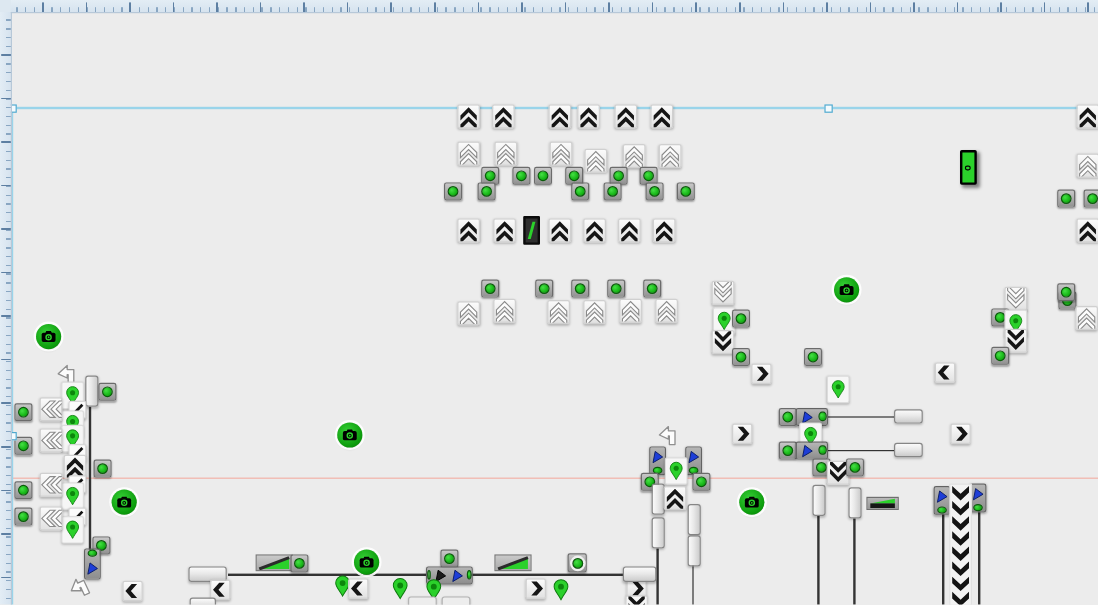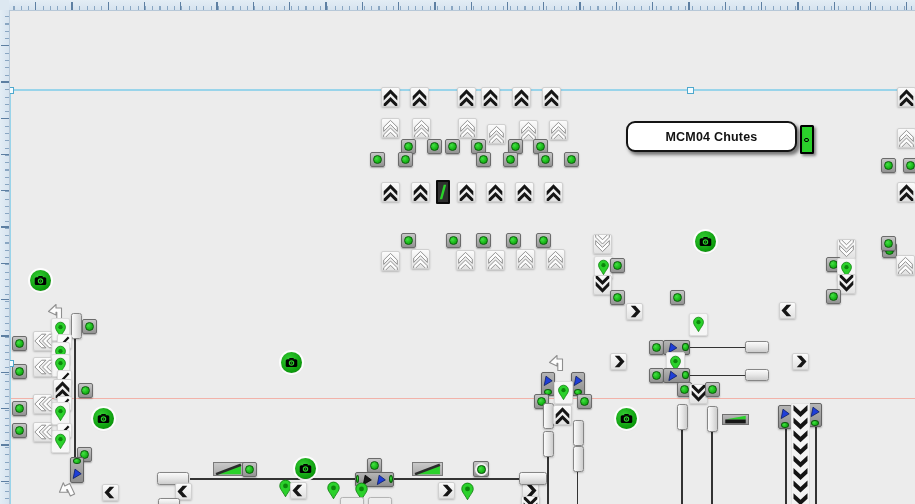--- a/index.html
+++ b/index.html
@@ -745,23 +745,20 @@
         <svg viewBox="0 0 20 21" style="transform:rotate(180deg)">
           <path d="M2 9.5L10 1.5L18 9.5L18 14.5L10 6.5L2 14.5Z" fill="#151515"></path>
           <path d="M2 18.5L10 10.5L18 18.5L18 23.5L10 15.5L2 23.5Z" fill="#151515"></path>
         </svg>
       </div>
       <div class="ic ic-cylh" style="left: 158px; top: 498px; width: 22px; height: 10px;"></div>
       <div class="ic ic-door" style="left: 800px; top: 124.5px; width: 14px; height: 29px;">
         <span class="door-knob"></span>
       </div>
     </div>
-  <div id="label-mcm04">
-    <span>MCM04 Chutes</span>
-  </div>
   <div id="ruler-top">
       <div class="minor"></div>
       <div class="major"></div>
     </div>
   <div id="ruler-left">
       <div class="minor"></div>
       <div class="major"></div>
     </div>
   <div id="ruler-corner"></div>
 </div>

